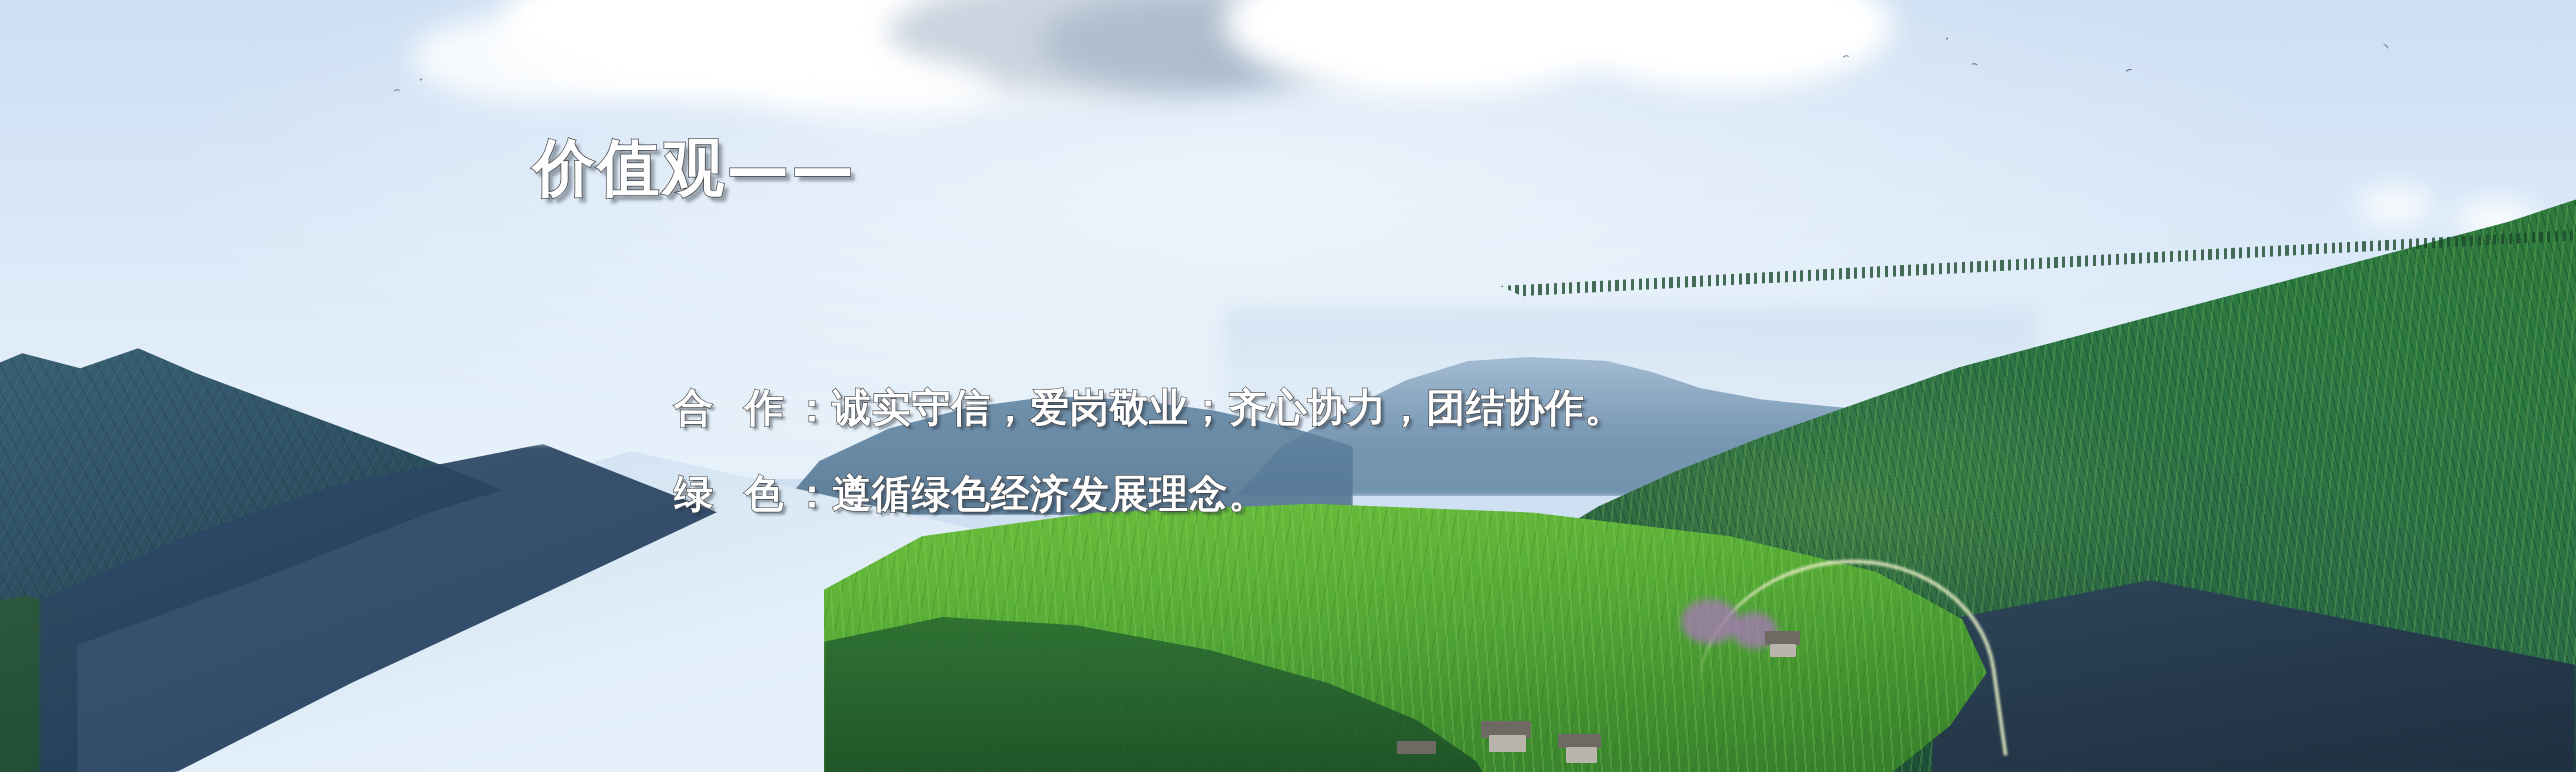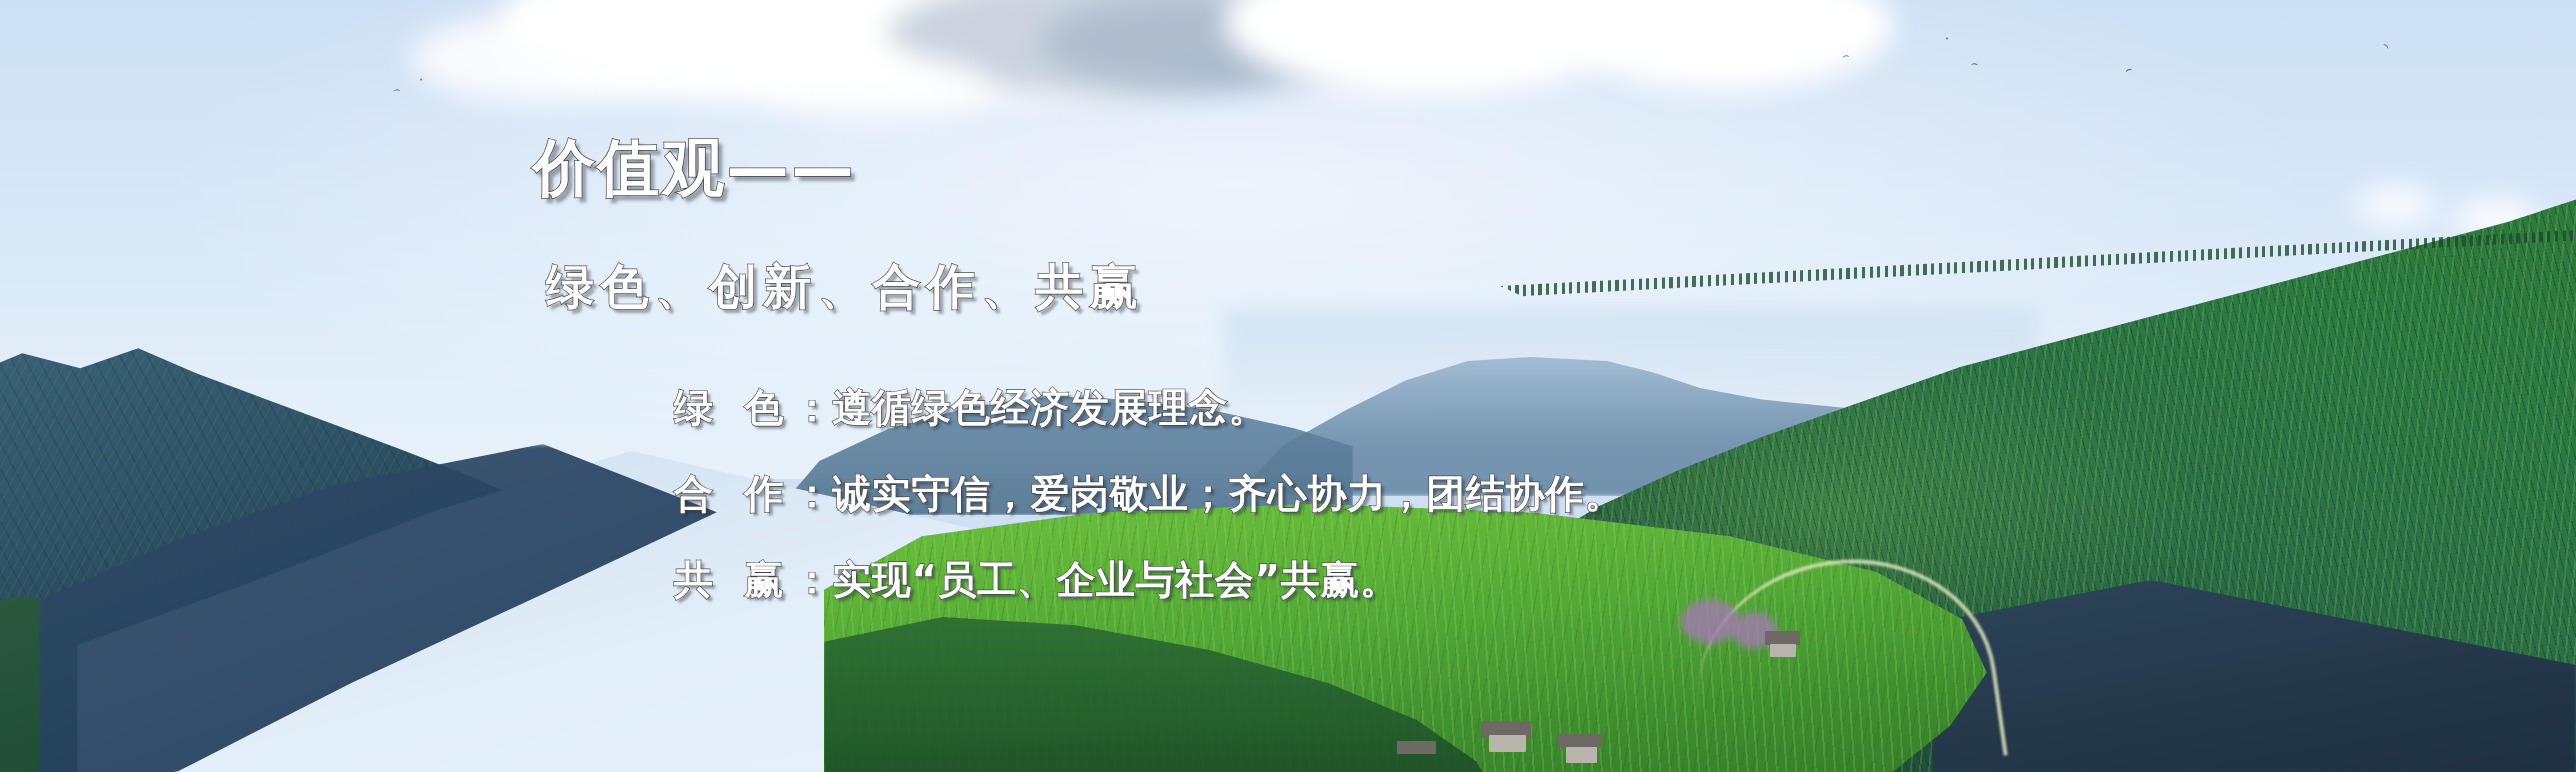--- a/index.html
+++ b/index.html
@@ -237,33 +237,29 @@
   <div class="bird" style="left:1971px;top:58px;transform:rotate(6deg);">⌢</div>
   <div class="bird" style="left:2125px;top:64px;transform:rotate(-16deg);">⌢</div>
   <div class="bird" style="left:2383px;top:40px;transform:rotate(38deg);">⌢</div>
   <div class="bird s" style="left:419px;top:77px;">•</div>
   <div class="bird" style="left:393px;top:84px;transform:rotate(-4deg);">⌢</div>
 
   <div class="text-layer">
 
     <div class="title">价值观——</div>
 
-    <div class="subtitle">绿色、创新、合作、共赢</div>
 
     <div class="body-lines">
+
+      <div class="bline">
+        <span class="lbl">合 作</span><span>：</span><span>诚实守信，爱岗敬业；齐心协力，团结协作。</span>
+      </div>
 
       <div class="bline">
         <span class="lbl">绿 色</span><span>：</span><span>遵循绿色经济发展理念。</span>
       </div>
 
-      <div class="bline">
-        <span class="lbl">合 作</span><span>：</span><span>诚实守信，爱岗敬业；齐心协力，团结协作。</span>
-      </div>
-
-
-      <div class="bline">
-        <span class="lbl">共 赢</span><span>：</span><span>实现“员工、企业与社会”共赢。</span>
-      </div>
+
 
     </div>
   </div>
 </div>
 
 
 </body></html>

